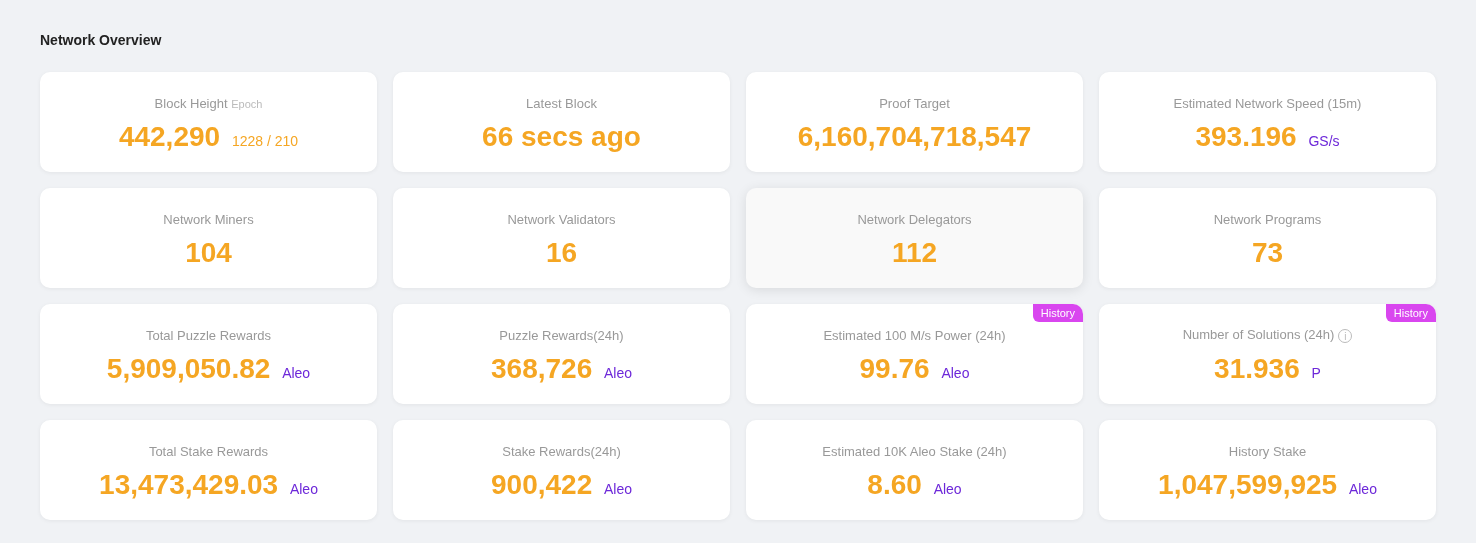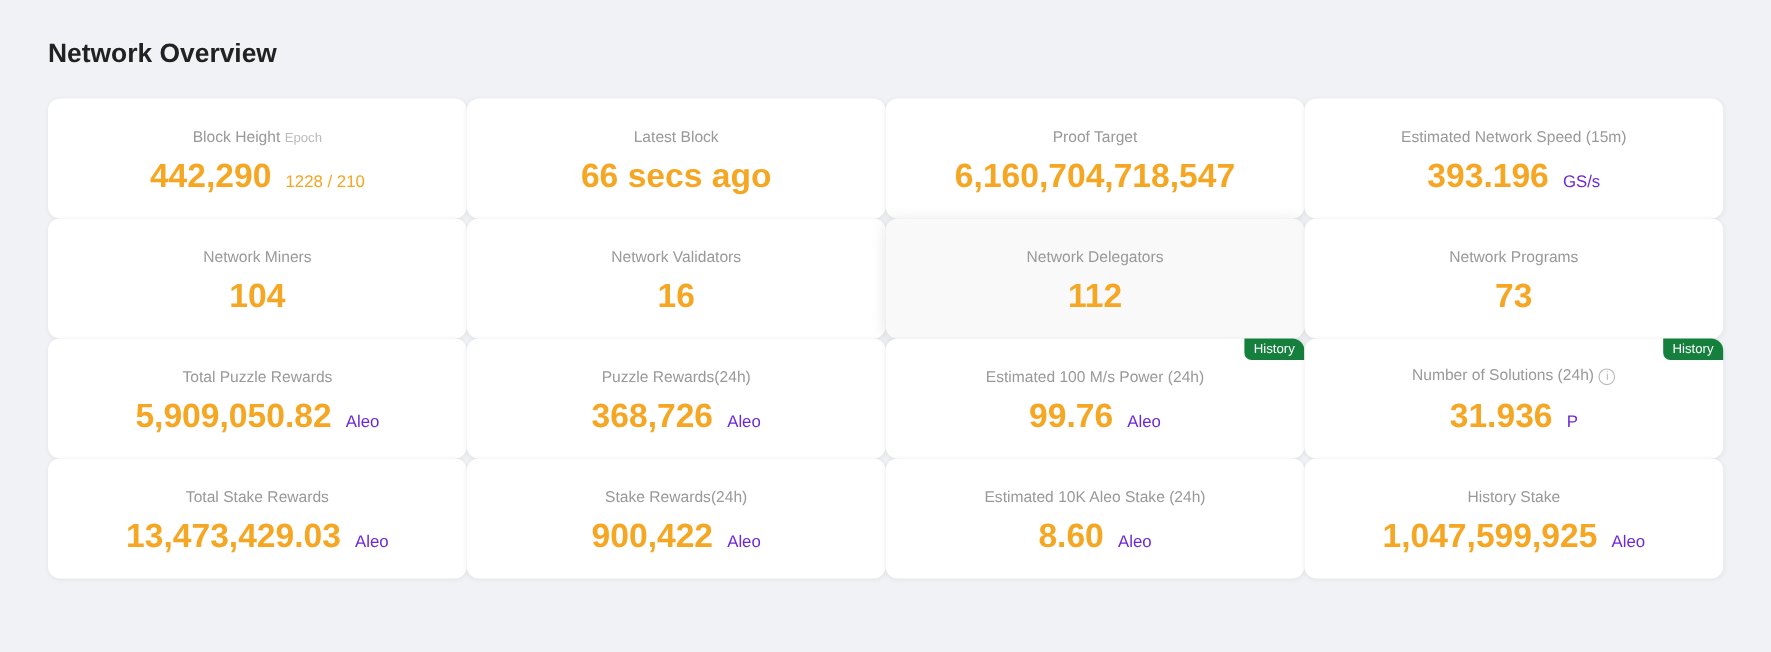--- a/index.html
+++ b/index.html
@@ -3,28 +3,29 @@
   <meta charset="utf-8">
   <style>
     * { box-sizing: border-box; margin: 0; padding: 0; }
     body {
       background: #f0f2f5;
       font-family: -apple-system, BlinkMacSystemFont, 'Segoe UI', sans-serif;
       padding: 32px 40px;
       min-height: 543px;
     }
     .page-title {
-      font-size: 22px;
+      font-size: 14px;
       font-weight: 600;
       color: #222;
       margin-bottom: 24px;
     }
     .grid {
       display: grid;
       grid-template-columns: repeat(4, 1fr);
+      gap: 16px;
     }
     .card {
       background: #fff;
       border-radius: 10px;
       padding: 22px 20px 18px;
       display: flex;
       flex-direction: column;
       align-items: center;
       justify-content: center;
       box-shadow: 0 1px 4px rgba(0,0,0,0.06);
@@ -59,21 +60,21 @@
     .card-value .sub-val {
       font-size: 14px;
       font-weight: 400;
       color: #f5a623;
       margin-left: 4px;
     }
     .history-badge {
       position: absolute;
       top: 0;
       right: 0;
-      background: #15803d;
+      background: #d946ef;
       color: #fff;
       font-size: 11px;
       padding: 3px 8px;
       border-radius: 0 10px 0 6px;
     }
     .info-icon {
       display: inline-block;
       width: 14px;
       height: 14px;
       border-radius: 50%;

